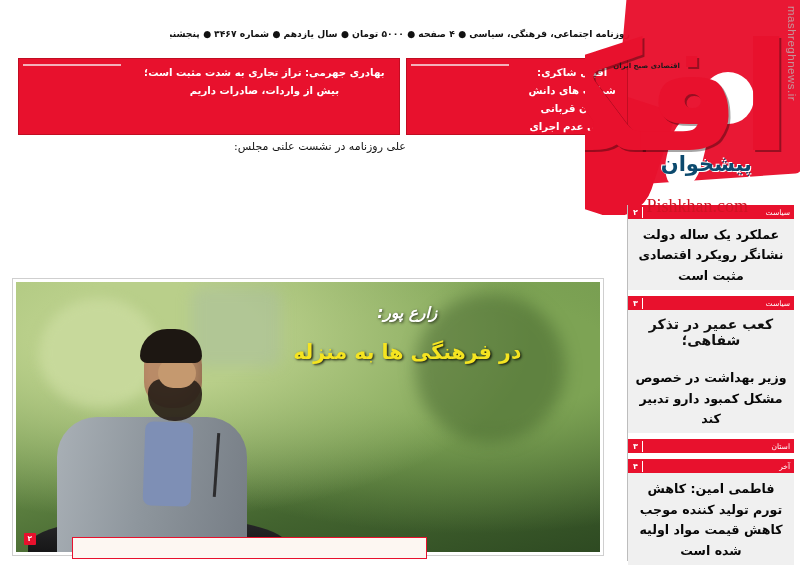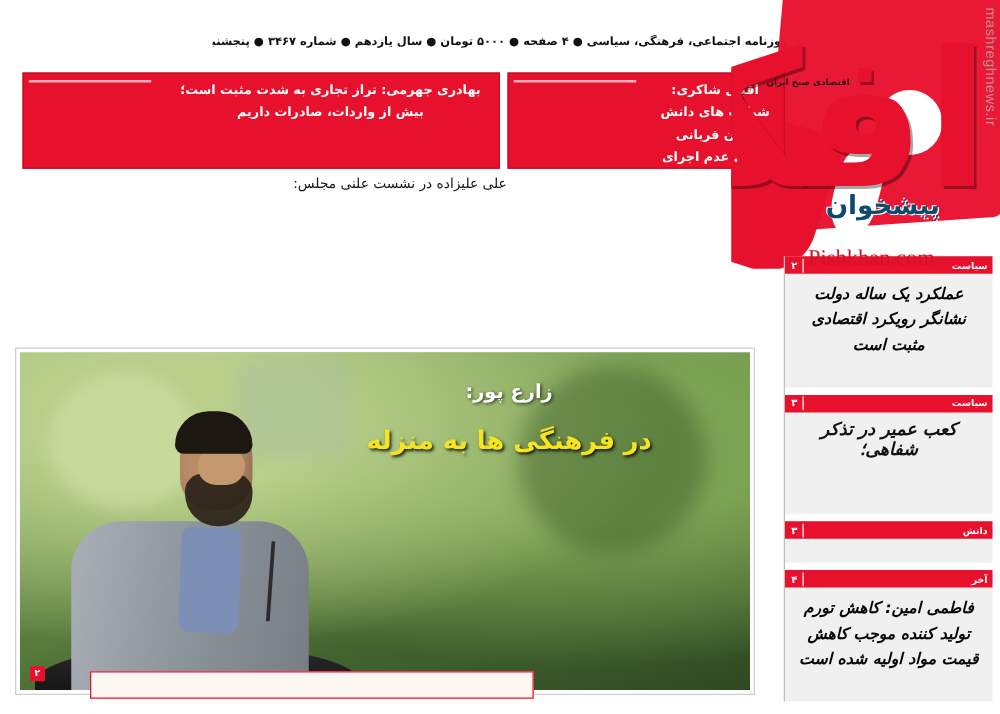--- a/index.html
+++ b/index.html
@@ -421,20 +421,21 @@
     text-align: center;
     z-index: 5;
   }
   .hero-over-kicker {
     color: #ffffff;
     font-size: 15.5px;
     font-weight: bold;
     text-shadow: 1px 1px 3px rgba(0,0,0,0.75);
     margin-bottom: 12px;
     letter-spacing: -0.3px;
+    font-style: italic;
   }
   .hero-over-title {
     color: #f5e421;
     font-size: 20.5px;
     font-weight: bold;
     line-height: 1.85;
     text-shadow: 1.4px 1.4px 2.5px rgba(0,0,0,0.85);
     letter-spacing: -0.5px;
   }
   .badge-hero {
@@ -478,42 +479,41 @@
     background: #e8112d;
     display: flex;
     flex-direction: row;
     align-items: center;
     justify-content: space-between;
     padding: 0 4px;
   }
   .side-cat {
     color: #ffffff;
     font-size: 7.5px;
-    font-weight: bold;
+    font-weight: normal;
     direction: rtl;
   }
   .side-page {
     color: #ffffff;
     font-size: 8px;
     font-weight: bold;
     background: #e8112d;
     border-right: 1px solid #ffffff;
     padding-right: 4px;
     padding-left: 1px;
     line-height: 11px;
   }
   .side-body {
     flex: 1 1 auto;
     padding: 6px 7px 4px 7px;
     direction: rtl;
     text-align: center;
     display: flex;
     flex-direction: column;
-    justify-content: flex-start;
-    font-style: italic;
+    justify-content: center;
   }
   .side-kicker {
     font-size: 14px;
     color: #111111;
     font-weight: bold;
     margin-bottom: 20px;
     letter-spacing: -0.2px;
   }
   .side-title {
     font-size: 12.6px;
@@ -564,21 +564,21 @@
       <div class="teaser-text">بهادری جهرمی: تراز تجاری به شدت مثبت است؛ بیش از واردات، صادرات داریم</div>
       <div class="teaser-photo p2">
         <span class="teaser-page">۳</span>
       </div>
     </div>
 
   </div>
 
   <div class="main-col">
 
-    <div class="lead-kicker">علی علیزاده در نشست علنی مجلس:</div>
+    <div class="lead-kicker">علی روزنامه در نشست علنی مجلس:</div>
 
 
     <div class="hero">
       <div class="hero-inner">
         <div class="hero-bg-blur1"></div>
         <div class="hero-bg-blur2"></div>
         <div class="hero-bg-blur3"></div>
 
         <div class="subj-podium"></div>
         <div class="subj-body"></div>
@@ -618,26 +618,27 @@
       </div>
     </div>
 
     <div class="side-item">
       <div class="side-bar">
         <span class="side-cat">سیاست</span>
         <span class="side-page">۳</span>
       </div>
       <div class="side-body">
         <div class="side-kicker">کعب عمیر در تذکر شفاهی؛</div>
+        <div class="side-title">وزیر بهداشت در خصوص مشکل کمبود دارو تدبیر کند</div>
       </div>
     </div>
 
     <div class="side-item">
       <div class="side-bar">
-        <span class="side-cat">دانش</span>
+        <span class="side-cat">استان</span>
         <span class="side-page">۳</span>
       </div>
     </div>
 
     <div class="side-item">
       <div class="side-bar">
         <span class="side-cat">آخر</span>
         <span class="side-page">۴</span>
       </div>
       <div class="side-body">

